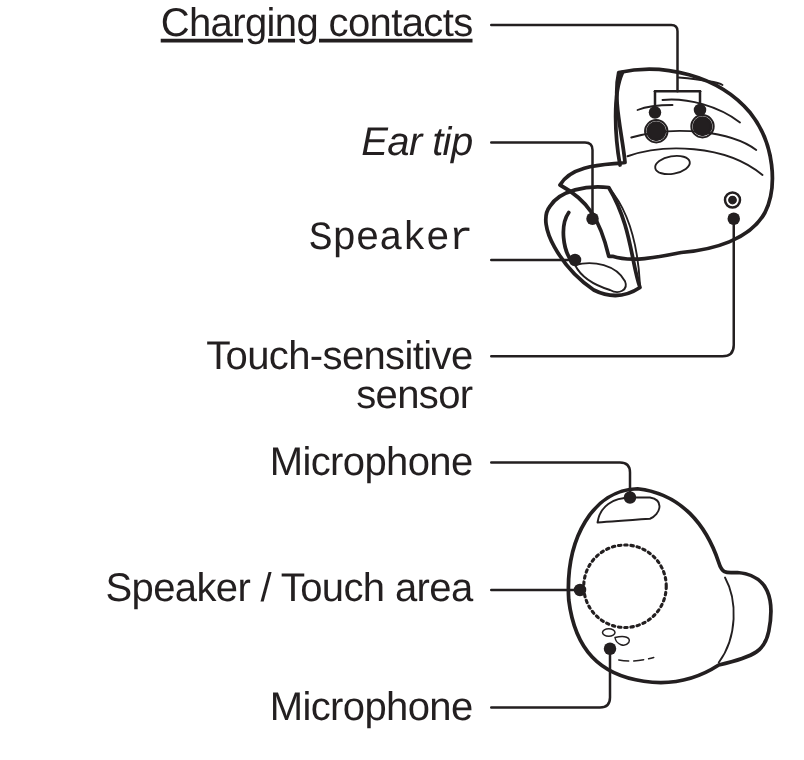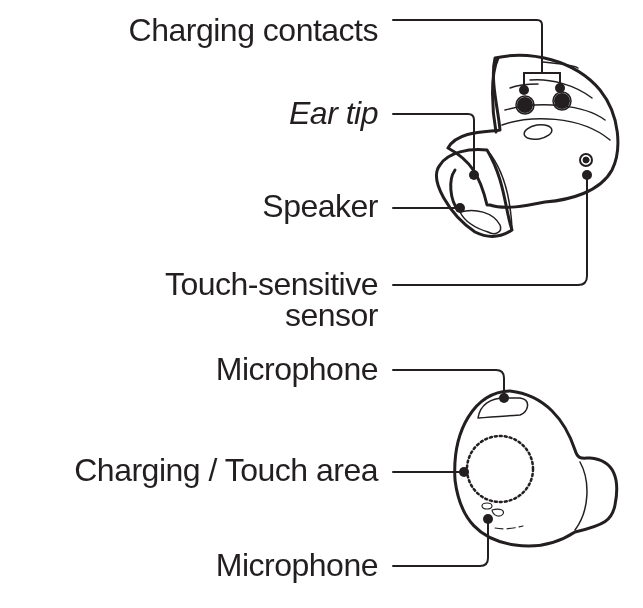--- a/index.html
+++ b/index.html
@@ -13,27 +13,27 @@
       text-align: right;
       white-space: nowrap;
       line-height: 37px;
       letter-spacing: -0.5px;
     }
     svg.art { position: absolute; left: 0; top: 0; }
   </style>
 </head>
 <body>
 
-<div class="label" style="top:12px;">Charging contacts</div>
+<div class="label" style="top:0px;text-decoration:underline;">Charging contacts</div>
 <div class="label" style="top:95px;font-style:italic;">Ear tip</div>
-<div class="label" style="top:188px;">Speaker</div>
+<div class="label" style="top:172px;font-family:Liberation Mono, monospace;">Speaker</div>
 <div class="label" style="top:266px;text-align:right;">Touch-sensitive</div>
 <div class="label" style="top:297px;">sensor</div>
 <div class="label" style="top:351px;">Microphone</div>
-<div class="label" style="top:452px;">Charging / Touch area</div>
+<div class="label" style="top:452px;">Speaker / Touch area</div>
 <div class="label" style="top:547px;">Microphone</div>
 
 <svg class="art" width="643" height="608" viewBox="0 0 643 608">
   <g fill="none" stroke="#231f20" stroke-linecap="round" stroke-linejoin="round">
 
     <g>
 
       <path stroke-width="3" d="M 495 58 C 530 50, 575 60, 600 90 C 620 115, 622 150, 612 170 C 600 192, 570 200, 545 202 C 525 206, 505 210, 490 205 L 487 205 C 480 175, 470 160, 448 148 C 458 130, 490 132, 500 130 C 498 108, 490 80, 495 58 Z"></path>
 
       <path stroke-width="3" d="M 498 58 C 490 75, 492 110, 496 132"></path>

